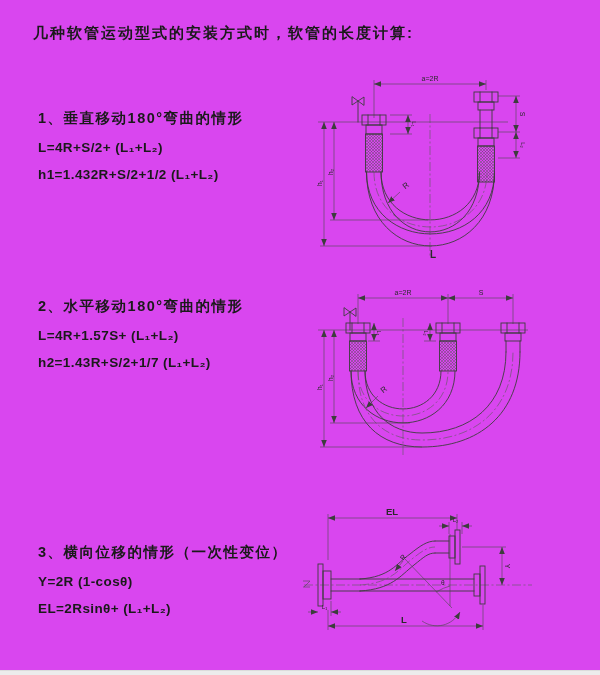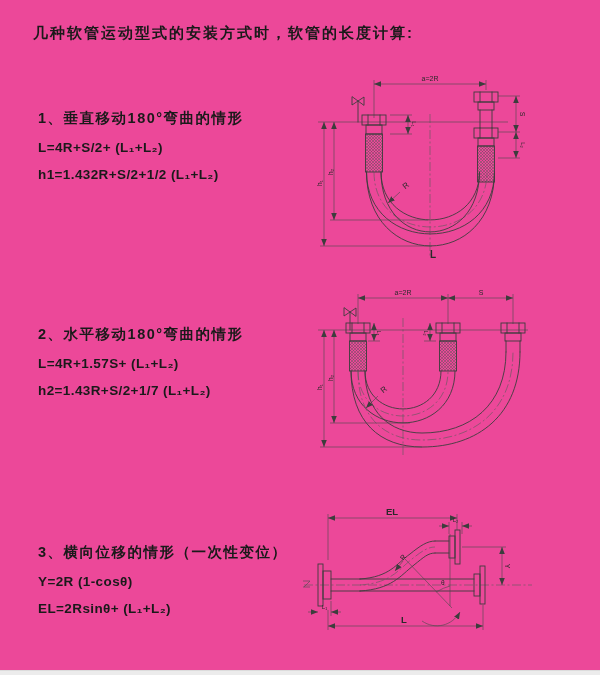--- a/index.html
+++ b/index.html
@@ -1,17 +1,17 @@
 <!DOCTYPE html>
 <html><head>
 <meta charset="utf-8">
 <style>
   html,body{margin:0;padding:0;background:#ffffff;}
   .page{
-    position:relative;width:600px;height:675px;background:#ec4899;overflow:hidden;
+    position:relative;width:600px;height:675px;background:#d946ef;overflow:hidden;
     font-family:"Liberation Sans","DejaVu Sans",sans-serif;color:#1a1a1a;
   }
   .doc-title{
     position:absolute;left:33px;top:24px;font-size:15px;font-weight:bold;
     letter-spacing:2px;white-space:nowrap;
   }
   .sec{position:absolute;left:38px;}
   .sec-heading{font-size:14.5px;font-weight:bold;letter-spacing:1.5px;line-height:20px;margin-bottom:6px;white-space:nowrap;}
   .formula{font-size:13.5px;font-weight:bold;letter-spacing:.4px;line-height:27px;height:27px;white-space:nowrap;}
   .diagram{position:absolute;}
@@ -127,21 +127,21 @@
     </g>
 
     <g>
       <text class="dimtxt" x="94" y="130" font-size="8" transform="rotate(-40,94,128)">R</text>
       <line class="dim" x1="90" y1="132" x2="78" y2="143" marker-end="url(#ar)"></line>
     </g>
 
     <text class="dimtxt" x="123" y="198" font-size="10" font-weight="bold" text-anchor="middle">L</text>
   </svg>
 
-  <div class="sec" style="top:324px">
+  <div class="sec" style="top:296px">
     <div class="sec-heading">2、水平移动180°弯曲的情形</div>
     <div class="formula">L=4R+1.57S+ (L₁+L₂)</div>
     <div class="formula">h2=1.43R+S/2+1/7 (L₁+L₂)</div>
   </div>
 
   <svg class="diagram" style="left:310px;top:280px" width="250" height="180" viewBox="0 0 250 180">
 
     <g>
       <line class="cl" x1="93" y1="38" x2="93" y2="176"></line>
       <line class="thin" x1="8" y1="50" x2="218" y2="50"></line>

